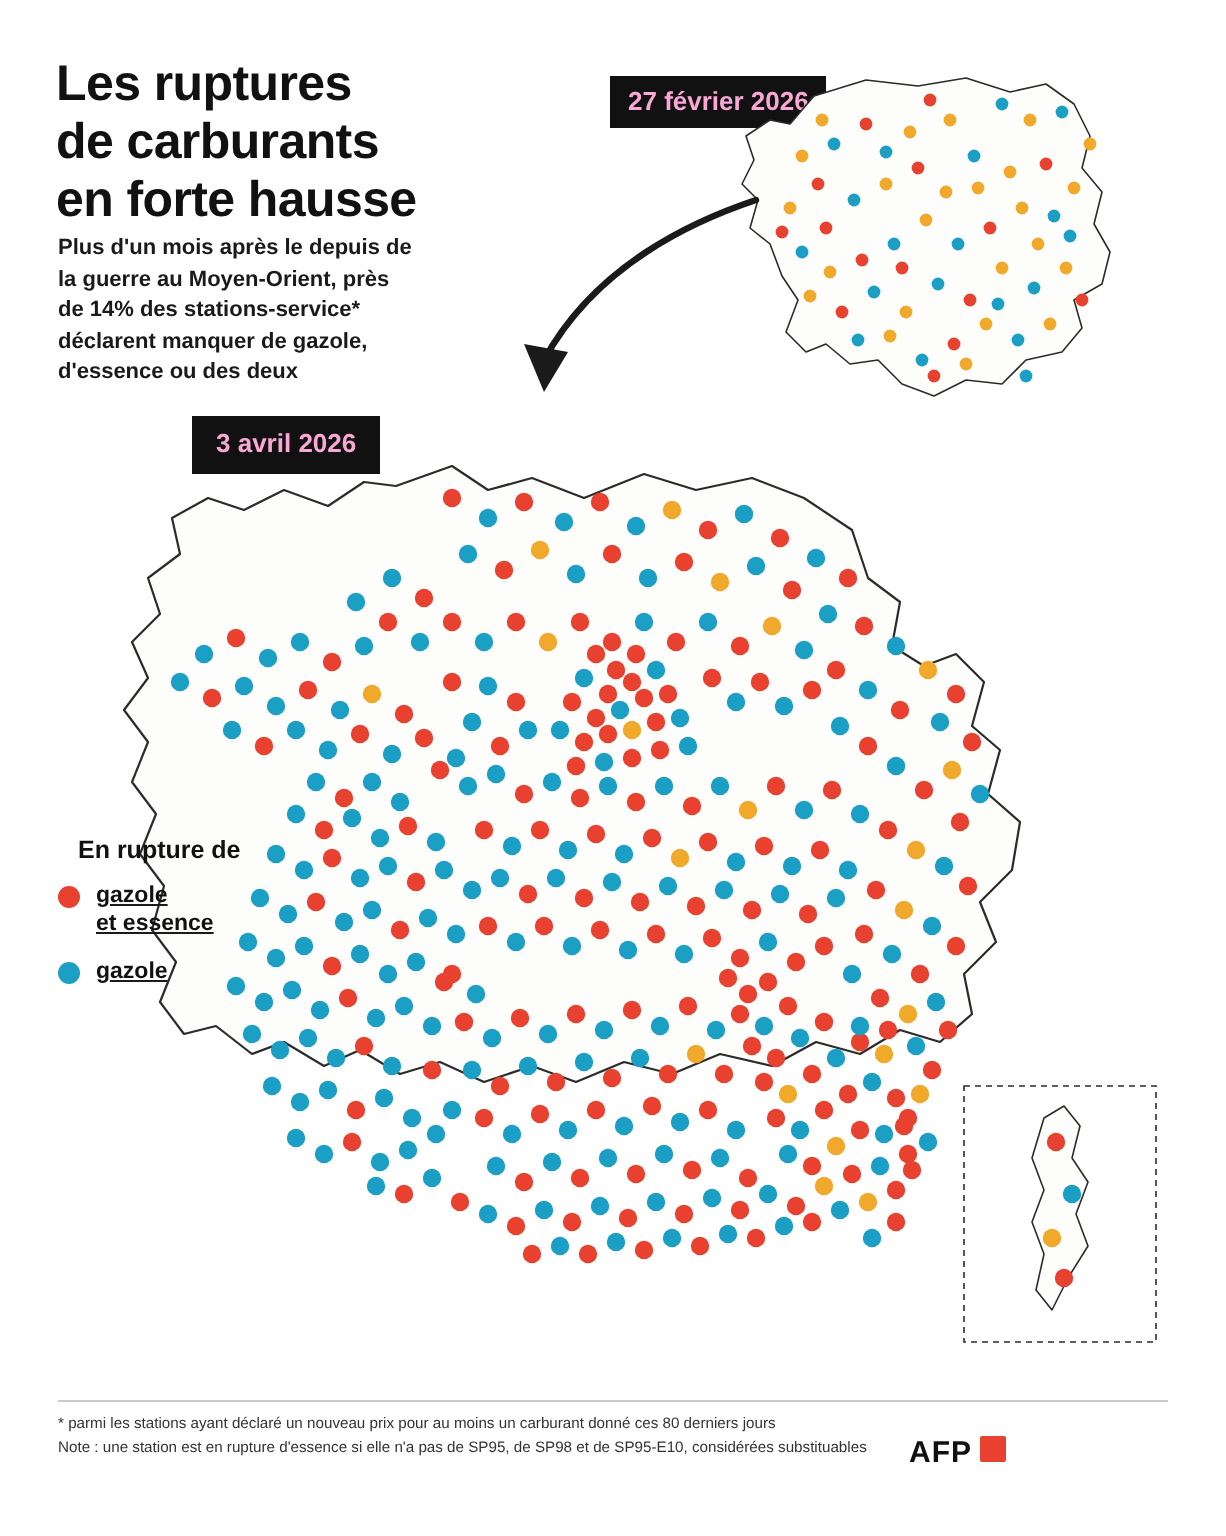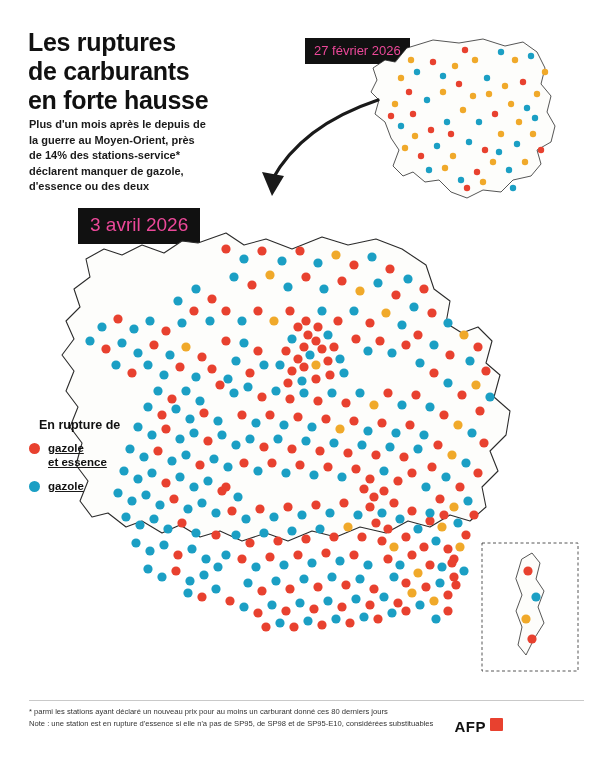--- a/index.html
+++ b/index.html
@@ -44,35 +44,35 @@
     line-height: 1.42;
     font-weight: bold;
     color: #1a1a1a;
     white-space: pre-line;
   }
 
   
   .date-badge {
     position: absolute;
     background: #111111;
-    color: #ec4899;
-    font-weight: normal;
+    color: #f9a8d4;
+    font-weight: bold;
     display: inline-block;
   }
   .date-badge.small {
     left: 305px;
     top: 38px;
     padding: 5px 9px 6px 9px;
     font-size: 13px;
   }
   .date-badge.big {
-    left: 78px;
+    left: 96px;
     top: 208px;
     padding: 6px 12px 8px 12px;
-    font-size: 19px;
+    font-size: 13px;
   }
 
   
   .map-wrap {
     position: absolute;
   }
   .map-wrap.inset {
     left: 355px;
     top: 30px;
     width: 230px;

